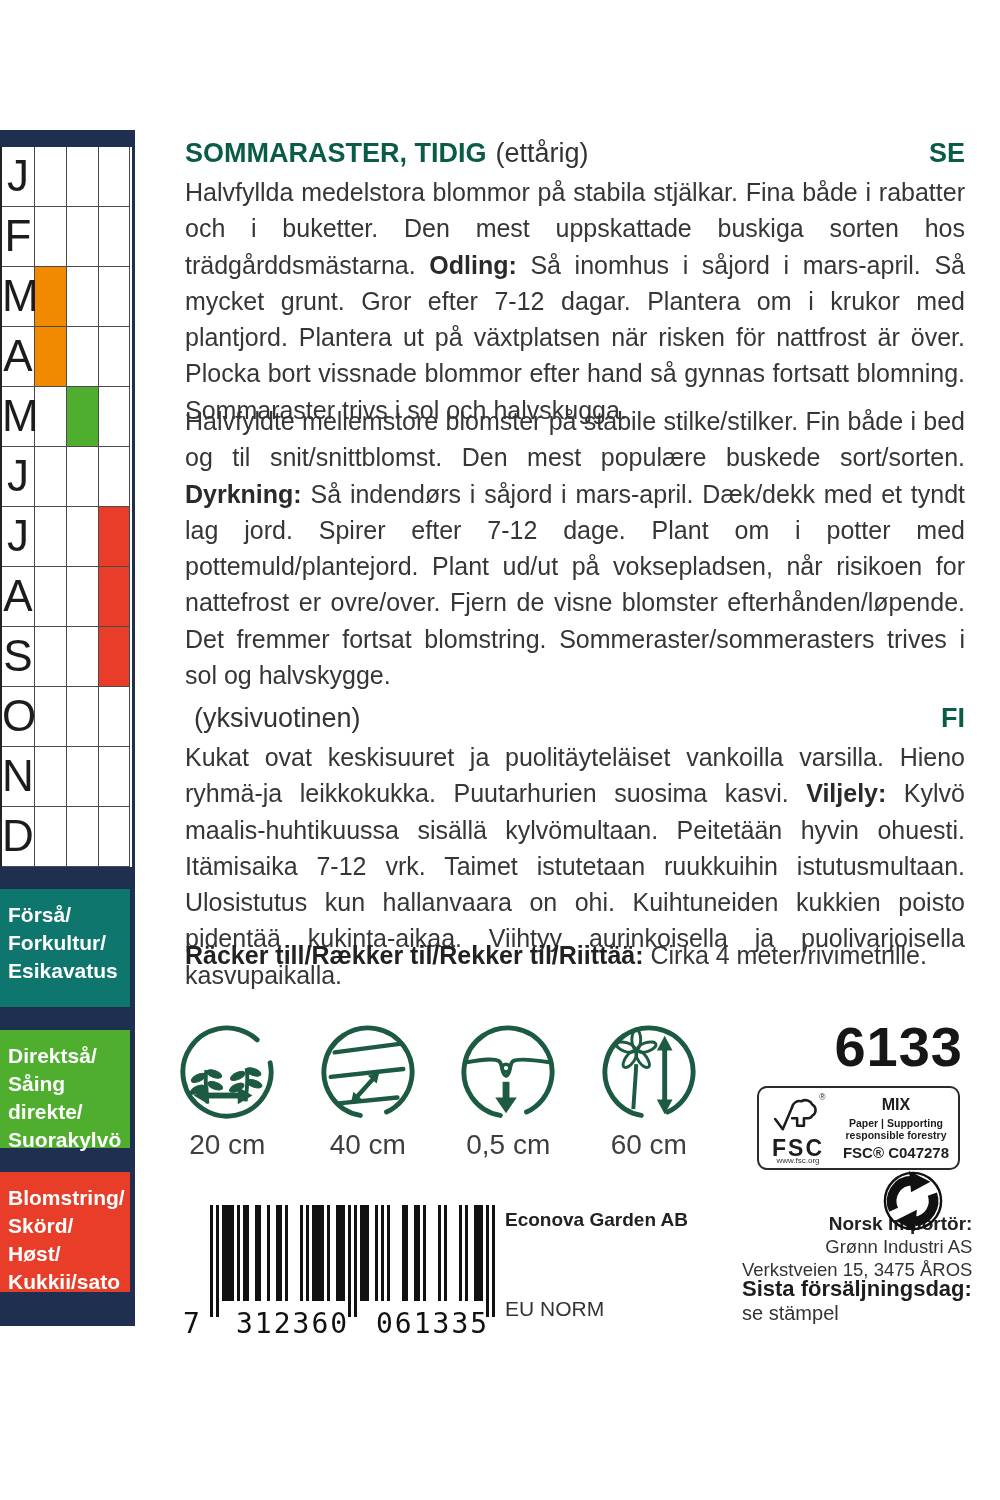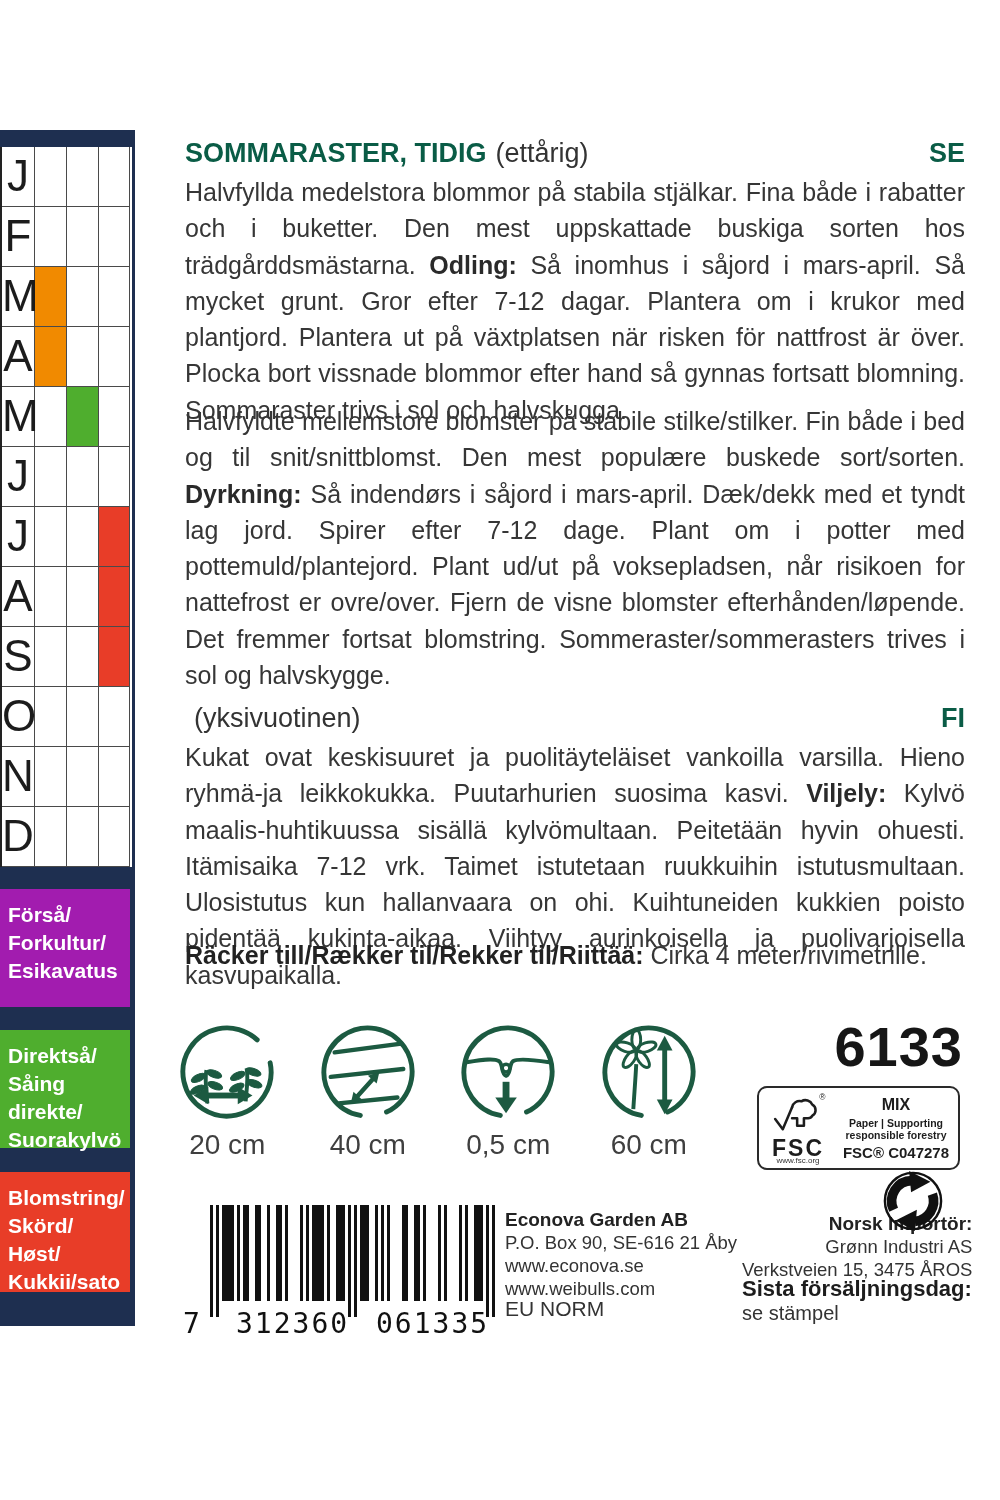--- a/index.html
+++ b/index.html
@@ -157,21 +157,21 @@
       </div>
       <div class="cal-row">
         <div class="cal-letter">D</div>
         <div class="cal-cell"></div>
         <div class="cal-cell"></div>
         <div class="cal-cell"></div>
       </div>
     </div>
   <div class="cal-sep"></div>
 
-  <div class="legend-block" style="height: 118px; background: #a21caf;">
+  <div class="legend-block" style="height: 118px; background: #0f766e;">
     <div class="legend-text pre">Förså/
 Forkultur/
 Esikavatus</div>
   </div>
   <div class="cal-sep" style="height:23px;"></div>
 
   <div class="legend-block" style="height: 118px; background: rgb(79, 174, 46);">
     <div class="legend-text pre">Direktså/
 Såing
 direkte/
@@ -368,23 +368,20 @@
     </svg>
   <div class="bc-digits">
     <span class="bc-d-left">7</span>
     <span class="bc-d-g1">312360</span>
     <span class="bc-d-g2">061335</span>
   </div>
 </div>
 
 <div class="publisher">
   <div class="publisher-name">Econova Garden AB</div>
-  <div class="pre">P.O. Box 90, SE-616 21 Åby
-www.econova.se
-www.weibulls.com</div>
 </div>
 
 <div class="eu-norm">EU NORM</div>
 
 <div class="importer">
   <div class="importer-label">Norsk Importör:</div>
   <div class="pre">Grønn Industri AS
 Verkstveien 15, 3475 ÅROS</div>
 </div>
 

